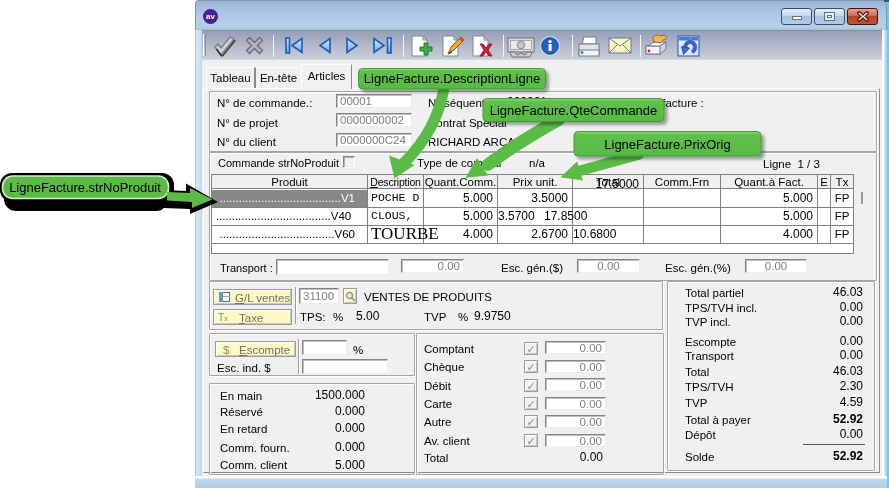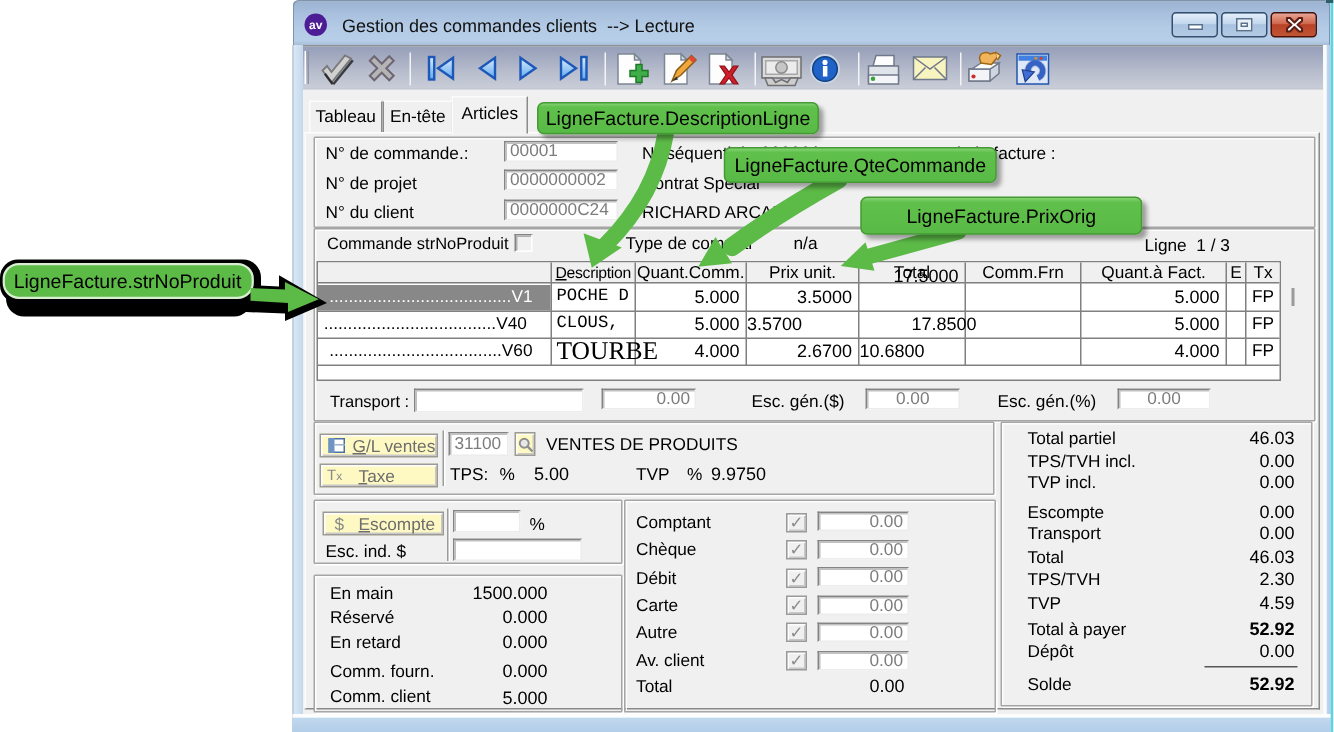--- a/index.html
+++ b/index.html
@@ -39,21 +39,20 @@
 
 <div class="abs" style="left:887px;top:0;width:2px;height:488px;background:#5fd3e3;"></div>
 <div class="abs" style="left:884px;top:0;width:5px;height:2px;background:#27606b;"></div>
 
 <div class="abs" style="left:195px;top:476px;width:692px;height:12px;
   background:linear-gradient(#fdfdfd 0,#fdfdfd 2px,#c0d8ee 3px,#b2cde8 12px);"></div>
 
 <div class="abs" style="left:203px;top:9px;width:15px;height:15px;border-radius:50%;
   background:#4c1d95;color:#fff;font-size:8px;font-weight:bold;text-align:center;line-height:15px;">av</div>
 
-<div class="txt" style="left:228px;top:11px;color:#111;font-size:12px;">Gestion des commandes clients&nbsp; --&gt; Lecture</div>
 
 <div class="abs" style="left:781px;top:8px;width:31px;height:17px;border-radius:3px;border:1px solid #34506e;
   background:linear-gradient(#e4eefa 0,#c3d7ec 45%,#a9c2e0 50%,#b3cbe4);"></div>
 <div class="abs" style="left:792px;top:16px;width:10px;height:4px;background:#fff;border:1px solid #5a718c;"></div>
 <div class="abs" style="left:814px;top:8px;width:31px;height:17px;border-radius:3px;border:1px solid #34506e;
   background:linear-gradient(#e4eefa 0,#c3d7ec 45%,#a9c2e0 50%,#b3cbe4);"></div>
 <div class="abs" style="left:824px;top:12px;width:11px;height:9px;background:#e8f0f8;border:1px solid #5a718c;"></div>
 <div class="abs" style="left:827px;top:15px;width:5px;height:3px;background:#fff;border:1px solid #5a718c;"></div>
 <div class="abs" style="left:847px;top:8px;width:31px;height:17px;border-radius:3px;border:1px solid #4a1008;
   background:linear-gradient(#e8a493 0,#d0684e 45%,#b94226 50%,#c05535);"></div>
@@ -225,20 +224,21 @@
 <div class="abs" style="left:572px;top:175px;width:1px;height:69px;background:#808080;"></div>
 <div class="abs" style="left:643px;top:175px;width:1px;height:69px;background:#808080;"></div>
 <div class="abs" style="left:720px;top:175px;width:1px;height:69px;background:#808080;"></div>
 <div class="abs" style="left:817px;top:175px;width:1px;height:69px;background:#808080;"></div>
 <div class="abs" style="left:830px;top:175px;width:1px;height:69px;background:#808080;"></div>
 
 <div class="abs" style="left:212px;top:207px;width:641px;height:1px;background:#808080;"></div>
 <div class="abs" style="left:212px;top:225px;width:641px;height:1px;background:#808080;"></div>
 <div class="abs" style="left:212px;top:243px;width:641px;height:1px;background:#808080;"></div>
 
+<div class="txt" style="left:212px;top:176px;width:155px;text-align:center;">Produit</div>
 <div class="txt" style="left:368px;top:176px;width:55px;text-align:center;font-size:10.5px;letter-spacing:-0.2px;"><span style="text-decoration:underline">D</span>escription</div>
 <div class="txt" style="left:424px;top:176px;width:73px;text-align:center;">Quant.Comm.</div>
 <div class="txt" style="left:498px;top:176px;width:74px;text-align:center;">Prix unit.</div>
 <div class="txt" style="left:573px;top:176px;width:70px;text-align:center;">Total</div>
 <div class="txt" style="left:644px;top:176px;width:76px;text-align:center;">Comm.Frn</div>
 <div class="txt" style="left:721px;top:176px;width:96px;text-align:center;">Quant.à Fact.</div>
 <div class="txt" style="left:818px;top:176px;width:12px;text-align:center;">E</div>
 <div class="txt" style="left:831px;top:176px;width:22px;text-align:center;">Tx</div>
 
 <div class="abs" style="left:212px;top:190px;width:155px;height:17px;background:#888;"></div>
@@ -249,21 +249,21 @@
 <div class="txt" style="left:371px;top:191.5px;font-family:'Liberation Mono',monospace;font-size:11.5px;">POCHE&nbsp;D</div>
 <div class="txt" style="left:371px;top:209.5px;font-family:'Liberation Mono',monospace;font-size:11.5px;">CLOUS,</div>
 <div class="txt" style="left:371px;top:227.5px;font-family:Liberation Serif, serif;font-size:17px;">TOURBE</div>
 <div class="num" style="left:424px;top:191.5px;width:69px;text-align:right;">5.000</div>
 <div class="num" style="left:424px;top:209.5px;width:69px;text-align:right;">5.000</div>
 <div class="num" style="left:424px;top:227.5px;width:69px;text-align:right;">4.000</div>
 <div class="num" style="left:498px;top:191.5px;width:70px;text-align:right;">3.5000</div>
 <div class="num" style="left:498px;top:209.5px;width:70px;">3.5700</div>
 <div class="num" style="left:498px;top:227.5px;width:70px;text-align:right;">2.6700</div>
 <div class="num" style="left:573px;top:178px;width:66px;text-align:right;">17.5000</div>
-<div class="num" style="left:585px;top:209.5px;width:66px;text-align:right;">17.8500</div>
+<div class="num" style="left:544px;top:209.5px;width:66px;">17.8500</div>
 <div class="num" style="left:573px;top:227.5px;width:66px;text-align:left;">10.6800</div>
 <div class="num" style="left:721px;top:191.5px;width:92px;text-align:right;">5.000</div>
 <div class="num" style="left:721px;top:209.5px;width:92px;text-align:right;">5.000</div>
 <div class="num" style="left:721px;top:227.5px;width:92px;text-align:right;">4.000</div>
 <div class="txt" style="left:831px;top:191.5px;width:22px;text-align:center;">FP</div>
 <div class="txt" style="left:831px;top:209.5px;width:22px;text-align:center;">FP</div>
 <div class="txt" style="left:831px;top:227.5px;width:22px;text-align:center;">FP</div>
 
 <div class="abs" style="left:861px;top:191.5px;width:2px;height:12px;background:#9a9a9a;"></div>
 

